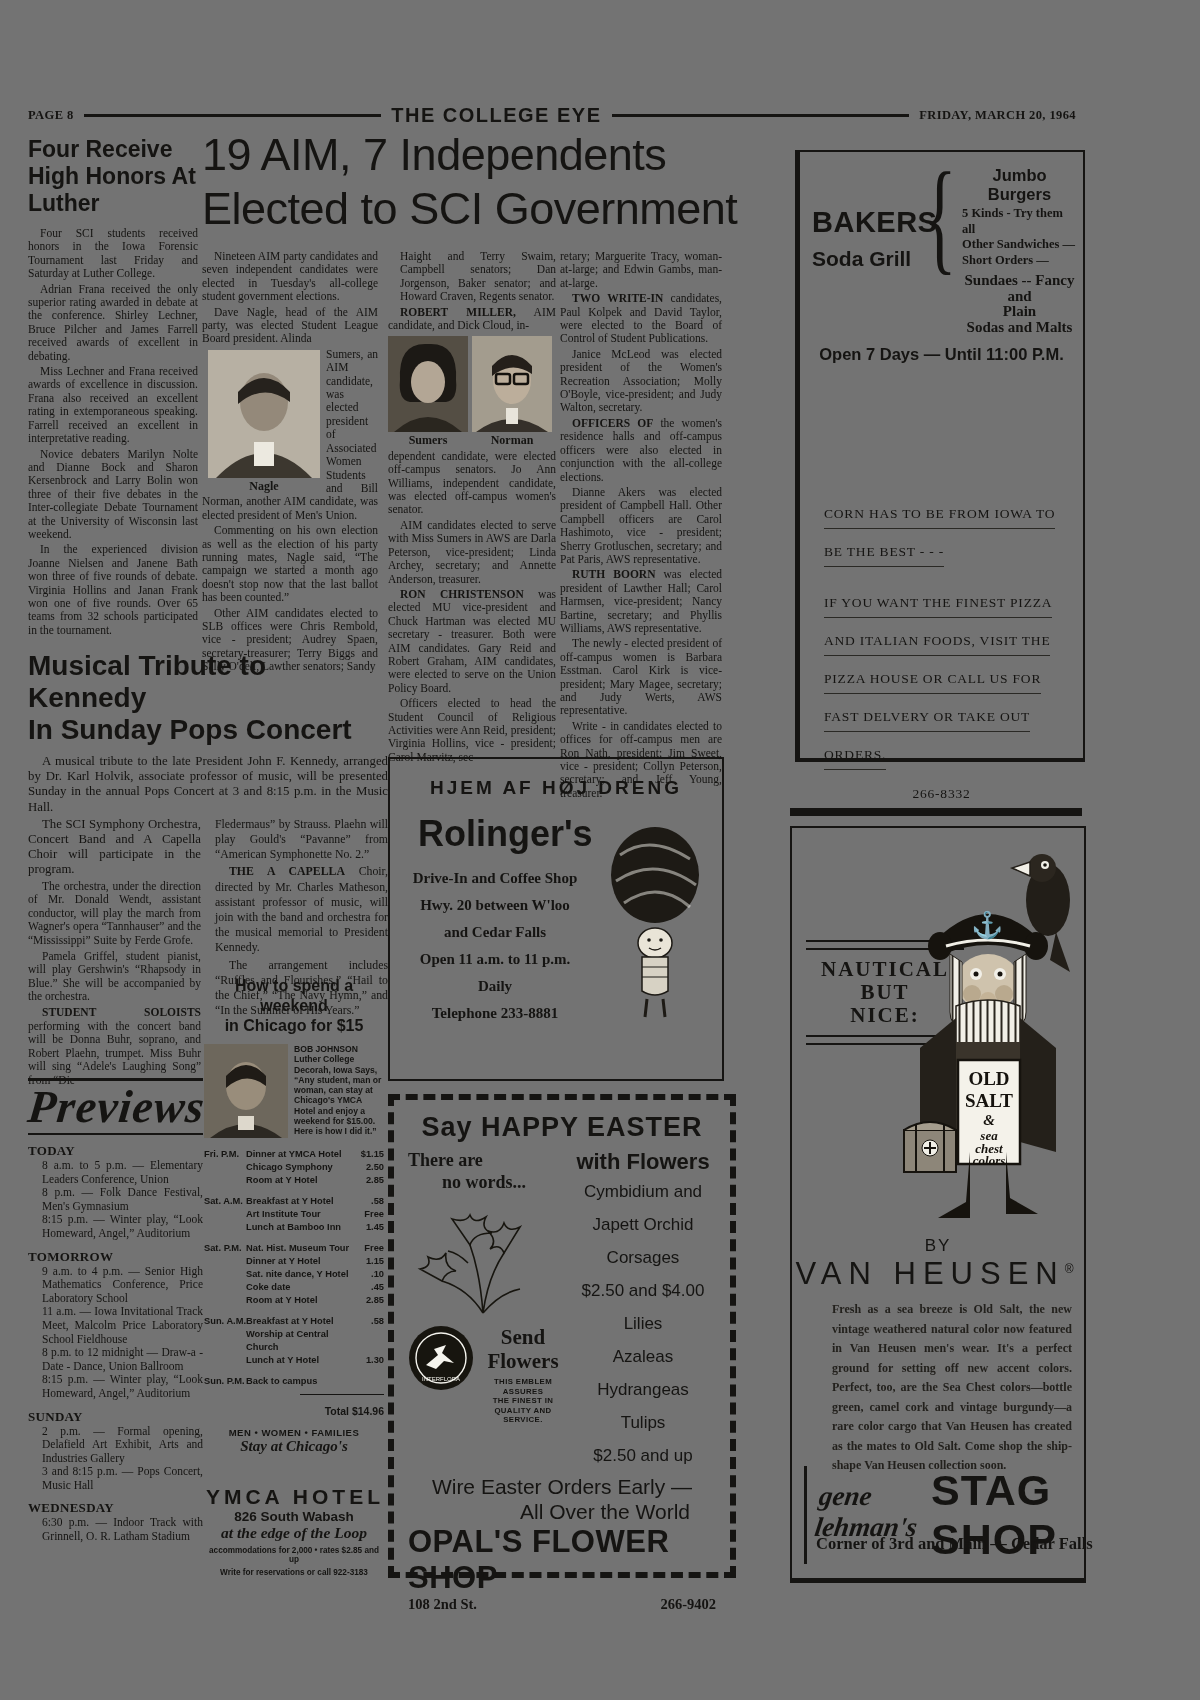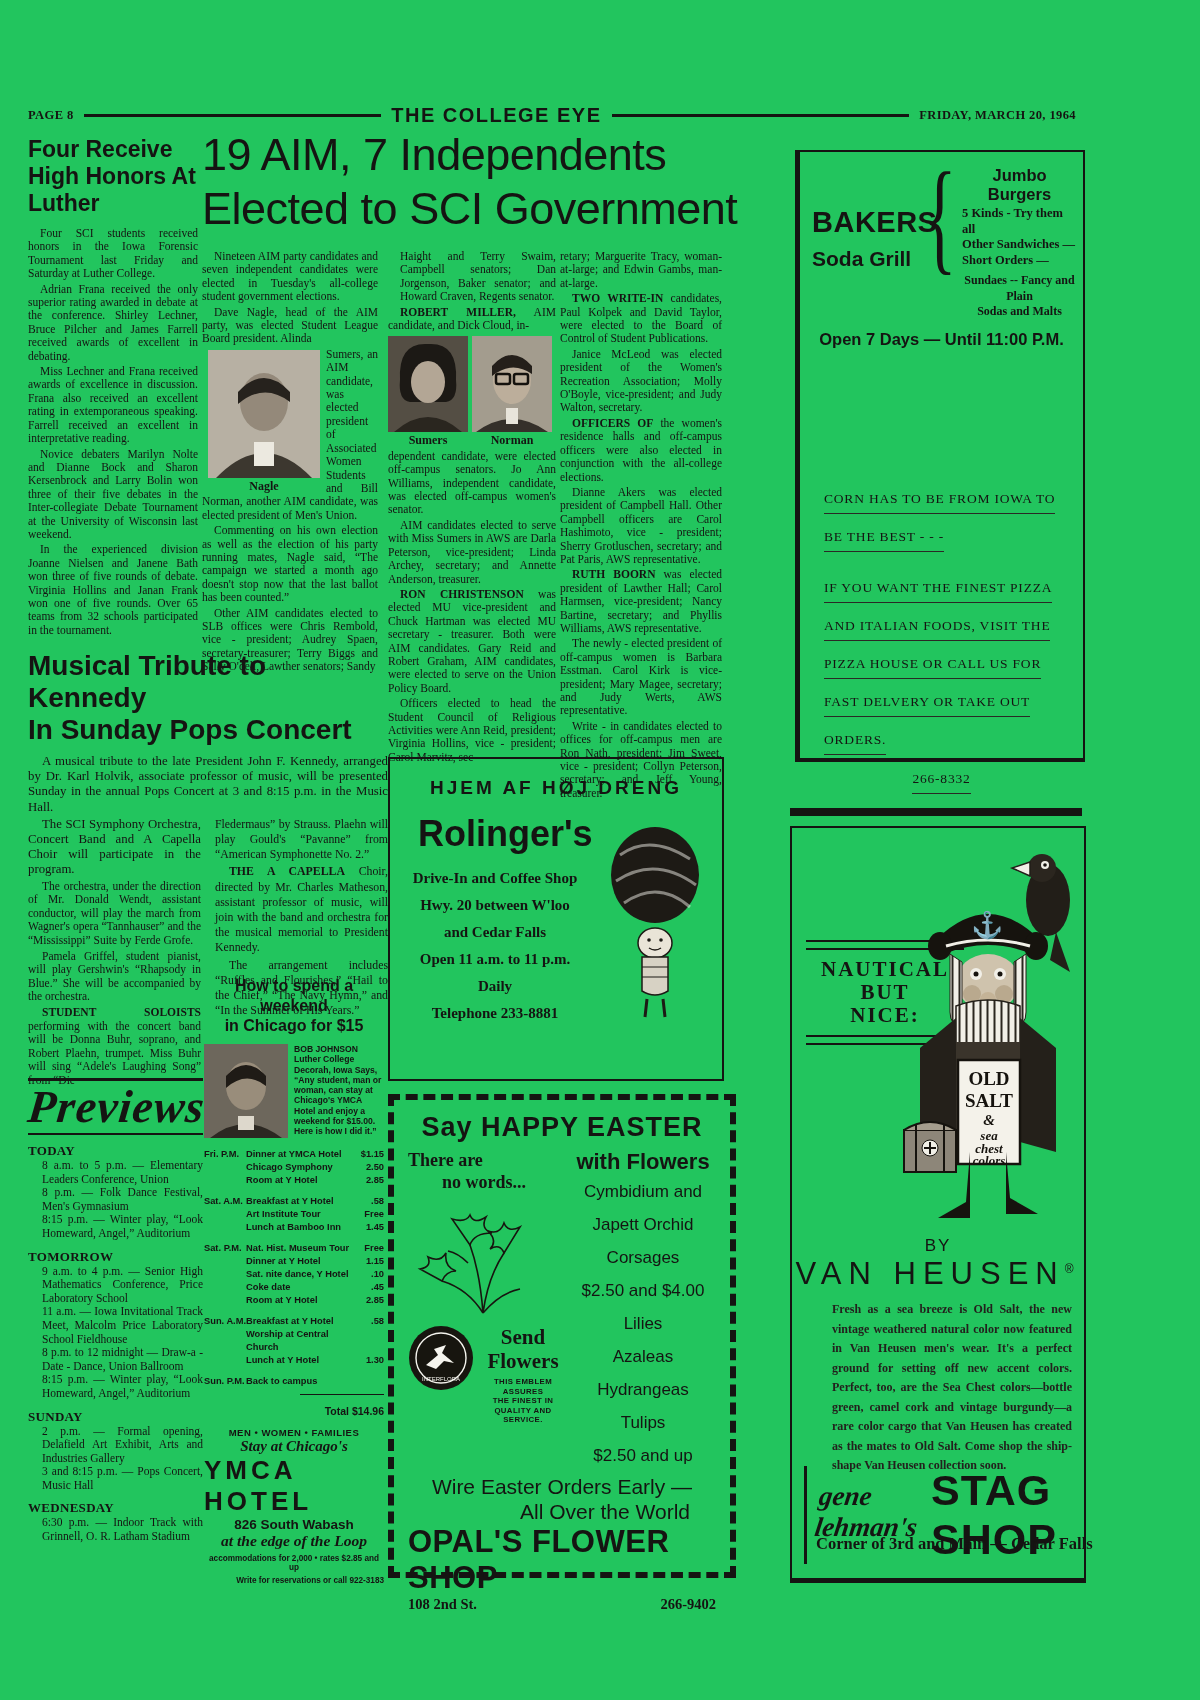--- a/index.html
+++ b/index.html
@@ -1,16 +1,16 @@
 <!DOCTYPE html>
 <html><head>
 <meta charset="utf-8">
 <style>
   html,body{margin:0;padding:0;background:#d8d6cf;}
-  .page{position:relative;width:1200px;height:1700px;background:#22c55e;color:#151412;
+  .page{position:relative;width:1200px;height:1700px;background:#737373;color:#151412;
         font-family:"Liberation Serif",serif;overflow:hidden;}
   .abs{position:absolute;}
   
   .mast{display:flex;align-items:center;gap:10px;}
   .mast .rule{flex:1;height:2.5px;background:#151412;}
   .mast .pg,.mast .date{font-weight:bold;font-size:12.5px;letter-spacing:.4px;}
   .mast .title{font-family:"Liberation Sans",sans-serif;font-weight:bold;font-size:20px;letter-spacing:1.5px;}
   
   .body-col{font-size:11.5px;line-height:13.4px;text-align:justify;}
   .body-col p{margin:0 0 2px;text-indent:12px;}
@@ -26,21 +26,21 @@
   .photo svg{display:block;}
   
   .bakers-box{border:2px solid #151412;border-left-width:5px;border-bottom-width:4px;}
   .bk-top{display:flex;padding:12px 6px 0 12px;}
   .bk-name{font-family:"Liberation Sans",sans-serif;font-weight:bold;font-size:29px;letter-spacing:.5px;}
   .bk-sub{font-family:"Liberation Sans",sans-serif;font-weight:bold;font-size:21px;margin-top:8px;}
   .bk-brace{font-size:125px;line-height:120px;font-weight:normal;transform:scaleX(.55);transform-origin:center;margin:-8px -8px 0 -6px;color:#151412;}
   .bk-menu{flex:1;padding-top:2px;}
   .bk-mt{font-family:"Liberation Sans",sans-serif;font-weight:bold;font-size:16.5px;text-align:center;margin-bottom:2px;}
   .bk-l1{font-size:12.5px;font-weight:bold;line-height:15.5px;}
-  .bk-l2{font-size:12px;font-weight:bold;line-height:15.5px;text-align:center;}
+  .bk-l2{font-size:15px;font-weight:bold;line-height:15.5px;text-align:center;}
   .bk-hours{font-family:"Liberation Sans",sans-serif;font-weight:bold;font-size:16.5px;text-align:center;margin-top:10px;}
   .twrow{margin-bottom:13px;}
   .twl{display:inline-block;border-bottom:1.5px solid #2a2925;padding-bottom:6px;
        font-size:13.5px;letter-spacing:.8px;}
   
   .pv-rule{height:2.5px;background:#151412;}
   .pv-title{font-style:italic;font-weight:bold;font-size:46px;line-height:52px;text-align:center;
             transform:skewX(-6deg);letter-spacing:1px;}
   .day{font-weight:bold;font-size:13px;margin-top:8px;letter-spacing:.3px;}
   .ev{padding-left:14px;font-size:11.5px;line-height:13.6px;text-align:justify;}
@@ -54,21 +54,21 @@
   .cj{font-family:"Liberation Sans",sans-serif;font-weight:bold;font-size:8.6px;line-height:10.3px;}
   .crow{display:flex;font-family:"Liberation Sans",sans-serif;font-weight:bold;font-size:9.3px;line-height:13px;}
   .crow .ct{width:42px;flex:none;}
   .crow .cn{flex:1;}
   .crow .cp{width:30px;text-align:right;flex:none;}
   .crow.gap{margin-top:8px;}
   .chi-total{font-family:"Liberation Sans",sans-serif;font-weight:bold;font-size:10.5px;text-align:right;
              border-top:1.5px solid #151412;margin:6px 0 0 96px;padding-top:10px;}
   .chi-aud{font-family:"Liberation Sans",sans-serif;font-weight:bold;font-size:9.5px;text-align:center;margin-top:10px;letter-spacing:.5px;}
   .chi-stay{font-style:italic;font-weight:bold;font-size:15px;text-align:center;}
-  .chi-hotel{font-family:"Liberation Sans",sans-serif;font-weight:bold;font-size:26px;letter-spacing:4px;text-align:left;}
+  .chi-hotel{font-family:"Liberation Sans",sans-serif;font-weight:bold;font-size:21px;letter-spacing:4px;text-align:right;margin-top:30px;}
   .chi-addr{font-family:"Liberation Sans",sans-serif;font-weight:bold;font-size:13.5px;text-align:center;}
   .chi-loop{font-style:italic;font-weight:bold;font-size:15.5px;text-align:center;}
   .chi-small{font-family:"Liberation Sans",sans-serif;font-weight:bold;font-size:8.2px;text-align:center;margin-top:4px;}
   
   .easter-box{border:6px dashed #151412;}
   .ea-title{font-family:"Liberation Sans",sans-serif;font-weight:bold;font-size:27px;text-align:center;letter-spacing:1px;margin-top:12px;}
   .ea-nw{font-weight:bold;font-size:18px;line-height:22px;}
   .ea-wf{font-family:"Liberation Sans",sans-serif;font-weight:bold;font-size:22px;text-align:center;}
   .eline{font-family:"Liberation Sans",sans-serif;font-size:17px;line-height:33px;text-align:center;}
   .ea-send{font-weight:bold;font-size:21px;line-height:24px;text-align:center;}
@@ -395,21 +395,21 @@
         <span class="cp"></span>
       </div>
       </div>
     <div class="chi-total">Total $14.96</div>
     <div class="chi-aud">MEN  •  WOMEN  •  FAMILIES</div>
     <div class="chi-stay">Stay at Chicago's</div>
     <div class="chi-hotel">YMCA HOTEL</div>
     <div class="chi-addr">826 South Wabash</div>
     <div class="chi-loop">at the edge of the Loop</div>
     <div class="chi-small">accommodations for 2,000   •   rates $2.85 and up</div>
-    <div class="chi-small" style="text-align:right;">Write for reservations or call 922-3183</div>
+    <div class="chi-small" style="text-align:center;">Write for reservations or call 922-3183</div>
   </div>
 
   <div class="abs easter-box" style="left:388px;top:1094px;width:336px;height:472px;">
     <div class="ea-title">Say HAPPY EASTER</div>
     <div style="display:flex;padding:6px 10px 0 14px;">
       <div style="width:158px;">
         <div class="ea-nw">There are</div>
         <div class="ea-nw" style="padding-left:34px;">no words...</div>
         <svg width="150" height="128" viewBox="0 0 150 128">
           <g stroke="#17150f" stroke-width="1.6" fill="none">

